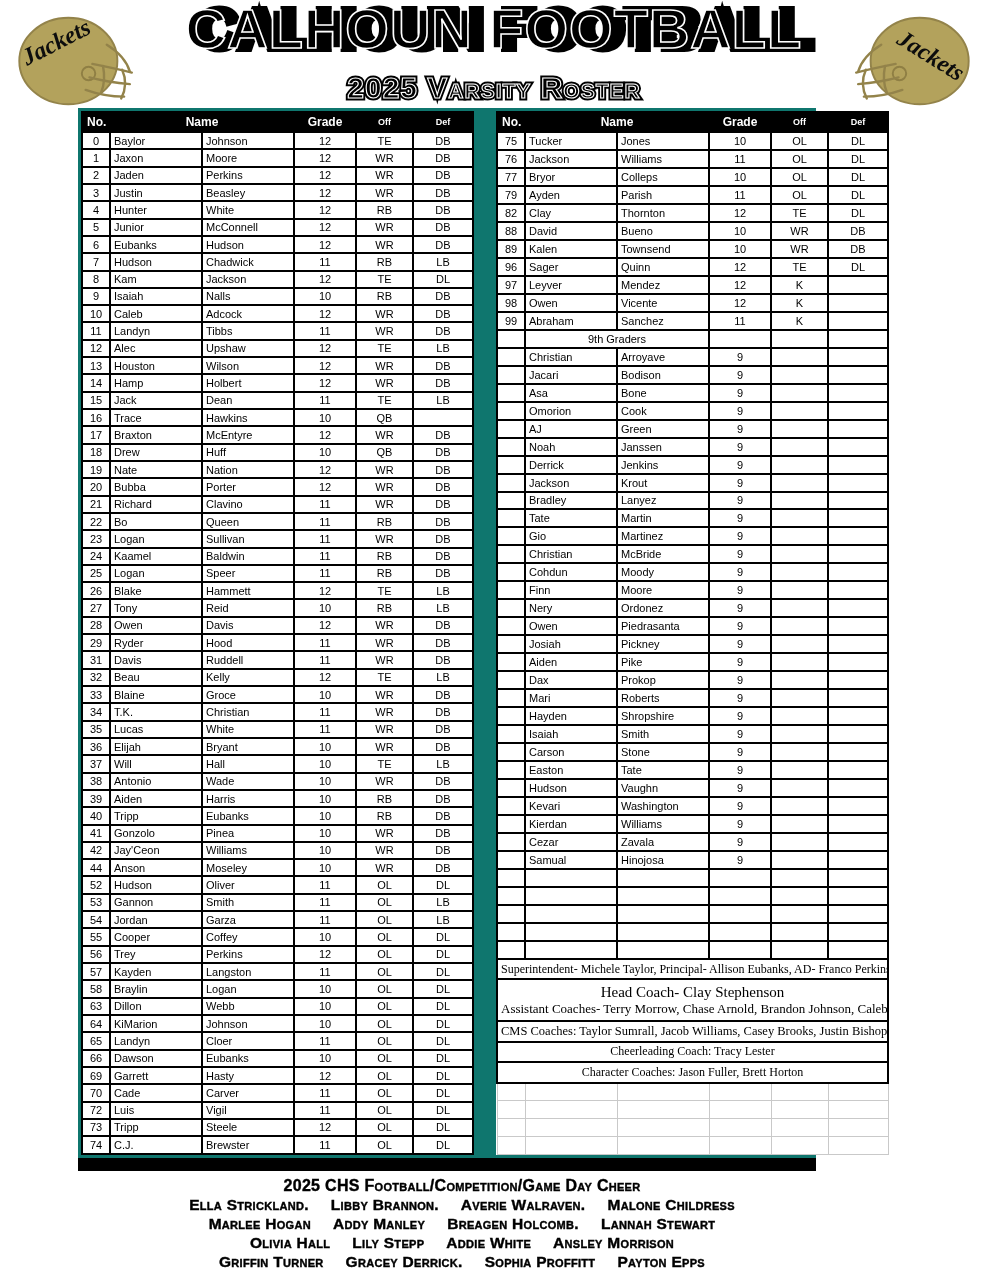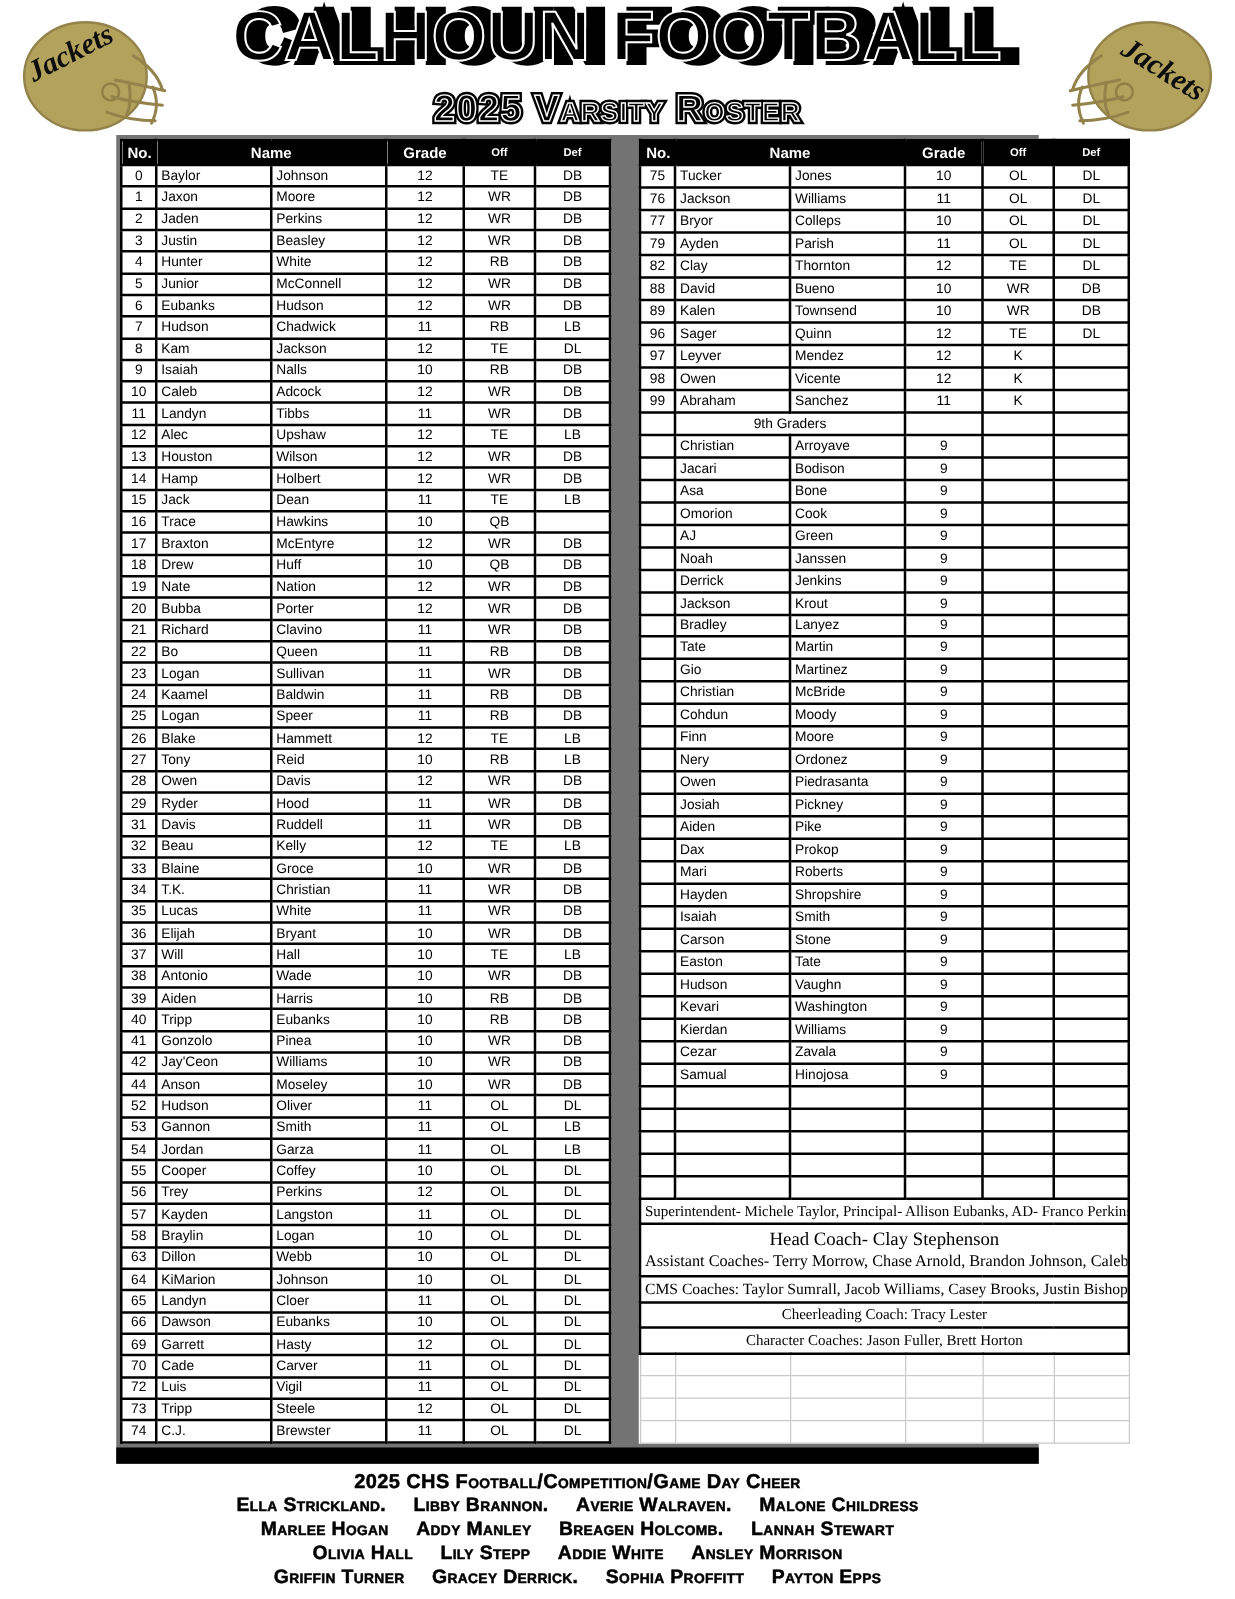--- a/index.html
+++ b/index.html
@@ -24,22 +24,22 @@
   }
   .main .layer { font-size:56px; letter-spacing:1px; }
   .sub  .layer { font-size:30px; font-variant:small-caps; letter-spacing:1px; }
   .back  { -webkit-text-stroke:8px #000; color:#000; }
   .sub .back { -webkit-text-stroke:5px #000; }
   .front { position:absolute; left:0; top:0; width:100%; color:#000; -webkit-text-stroke:1.6px #fff; }
   .sub .front { -webkit-text-stroke:1.1px #fff; }
 
   
   .roster-block {
-    position:absolute; left:93px; top:108px; width:738px;
-    background:#737373; padding:3px; border-bottom:13px solid #000;
+    position:absolute; left:78px; top:108px; width:738px;
+    background:#0f766e; padding:3px; border-bottom:13px solid #000;
     display:flex; gap:22px;
   }
   table.roster {
     border-collapse:collapse; table-layout:fixed;
     width:393px; height:1044px; background:#fff;
     font-family:"Liberation Sans", sans-serif; font-size:11px; color:#000;
   }
   table.roster td, table.roster th { border:2px solid #000; overflow:hidden; white-space:nowrap; }
   table.roster thead th {
     background:#000; color:#fff; border-color:#000; height:20px;

